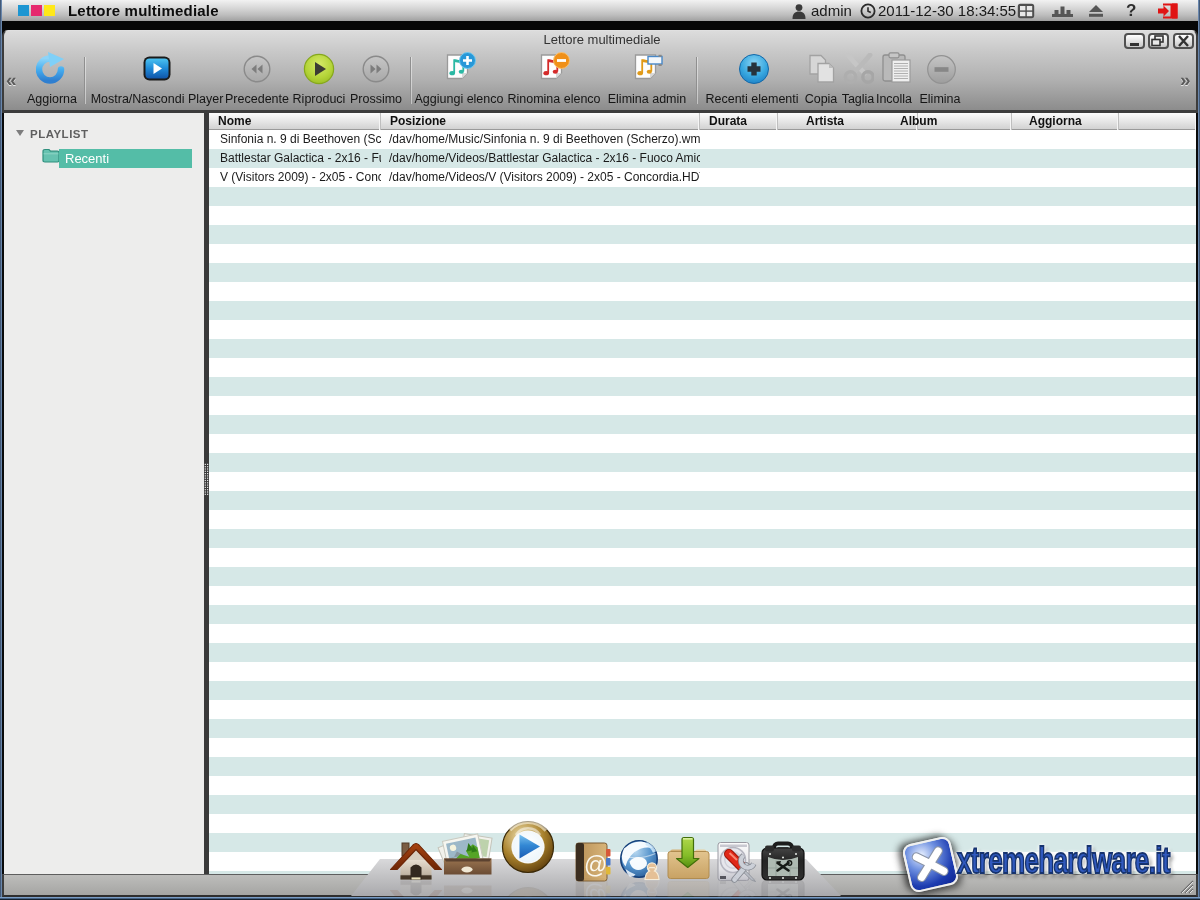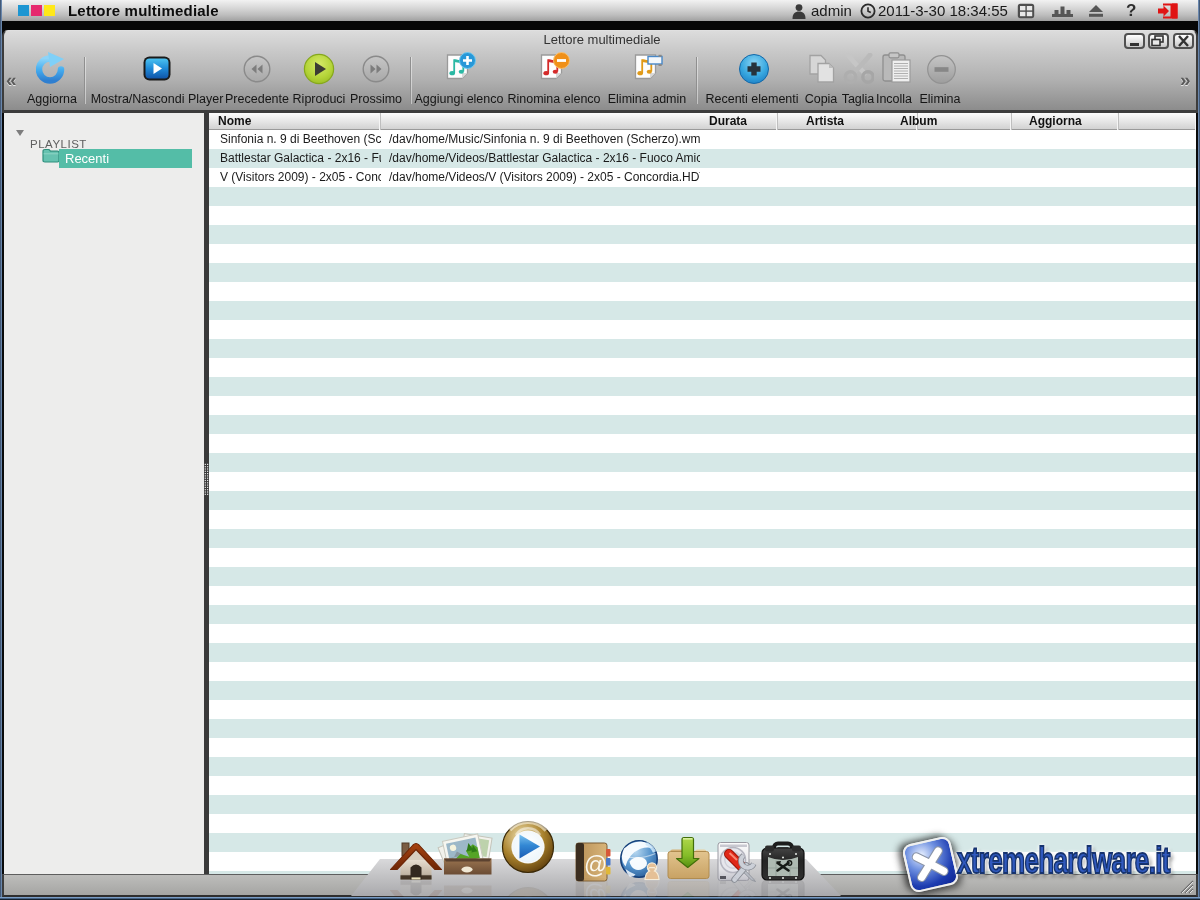--- a/index.html
+++ b/index.html
@@ -44,21 +44,21 @@
   line-height:16px; padding-left:9px; border-right:1px solid #bfbfbf; box-shadow:inset -1px 0 0 #f5f5f5; }
 #rows { left:0; top:17px; width:987px; height:744px;
   background:repeating-linear-gradient(#ffffff 0 19px, #d6e8e7 19px 38px); }
 .tr { position:absolute; left:0; width:987px; height:19px; }
 .td { position:absolute; top:0; height:19px; line-height:19px; font-size:12px; color:#1a1a1a;
   white-space:nowrap; overflow:hidden; }
 
 
 #pl-tri { left:16px; top:130px; width:0; height:0;
   border-left:4.5px solid transparent; border-right:4.5px solid transparent; border-top:6.5px solid #7d7d7d; }
-#pl-lab { left:30px; top:128px; font-size:11.5px; font-weight:normal; color:#5f5f5f; letter-spacing:.5px;margin-top:10px; }
+#pl-lab { left:30px; top:128px; font-size:11.5px; font-weight:bold; color:#5f5f5f; letter-spacing:.5px; }
 #recenti { left:59px; top:149px; width:133px; height:19px; background:#54bda7;
   color:#fff; font-size:13px; line-height:19px; padding-left:6px; }
 
 
 #statusbar { left:2px; top:874px; width:1196px; height:23px;
   border-left:2px solid #3c3c3c; border-right:2px solid #3c3c3c; border-bottom:2px solid #2e2e2e;
   border-top:1px solid #5e5e5e;
   background:linear-gradient(#bdbdbb, #a5a5a3); }
 
 
@@ -85,21 +85,21 @@
 <body>
 
 <div id="topbar" class="abs">
   <div id="logo-sq">
     <span class="abs" style="left:18px;background:#1e96d2"></span>
     <span class="abs" style="left:31px;background:#e62a6e"></span>
     <span class="abs" style="left:44px;background:#ffe81a"></span>
   </div>
   <div id="os-title" class="abs">Lettore multimediale</div>
   <div class="abs os-right" style="left:811px;top:0">admin</div>
-  <div class="abs os-right" style="left:878px;top:0">2011-3-30 18:34:55</div>
+  <div class="abs os-right" style="left:878px;top:0">2011-12-30 18:34:55</div>
   <svg class="abs" style="left:791px;top:3px" width="16" height="16" viewBox="0 0 16 16">
     <circle cx="8" cy="4.6" r="3.4" fill="#3a3a3a"></circle>
     <path d="M1.5 16 C1.5 10.5 4 8.6 8 8.6 C12 8.6 14.5 10.5 14.5 16 Z" fill="#3a3a3a"></path>
   </svg>
   <svg class="abs" style="left:860px;top:3px" width="16" height="16" viewBox="0 0 16 16">
     <circle cx="8" cy="8" r="6.6" fill="none" stroke="#2a2a2a" stroke-width="1.8"></circle>
     <path d="M8 4.2 V8.3 L10.8 9.6" fill="none" stroke="#2a2a2a" stroke-width="1.6"></path>
   </svg>
   <svg class="abs" style="left:1017px;top:3px" width="18" height="16" viewBox="0 0 18 16">
     <rect x="0.8" y="0.8" width="16.4" height="14.4" rx="2.6" fill="#4e4e4e"></rect>
@@ -354,20 +354,21 @@
     <rect x="0.7" y="28.4" width="1.2" height="1.2"></rect>
       <rect x="3.0" y="28.4" width="1.2" height="1.2"></rect>
     <rect x="0.7" y="30.7" width="1.2" height="1.2"></rect>
       <rect x="3.0" y="30.7" width="1.2" height="1.2"></rect>
   </g>
 </svg>
 
 <div id="table" class="abs">
   <div id="thead" class="abs">
     <div class="th" style="left:0;width:172px">Nome</div>
+    <div class="th" style="left:172px;width:319px">Posizione</div>
     <div class="th" style="left:491px;width:78px">Durata</div>
     <div class="th" style="left:588px;width:121px">Artista</div>
     <div class="th" style="left:682px;width:121px">Album</div>
     <div class="th" style="left:811px;width:99px">Aggiorna</div>
     <div class="th" style="left:910px;width:77px;border-right:none"></div>
   </div>
   <div id="rows" class="abs">
     <div class="tr" style="top:0">
       <div class="td" style="left:11px;width:161px">Sinfonia n. 9 di Beethoven (Scherzo).wma</div>
       <div class="td" style="left:180px;width:311px">/dav/home/Music/Sinfonia n. 9 di Beethoven (Scherzo).wma</div>

